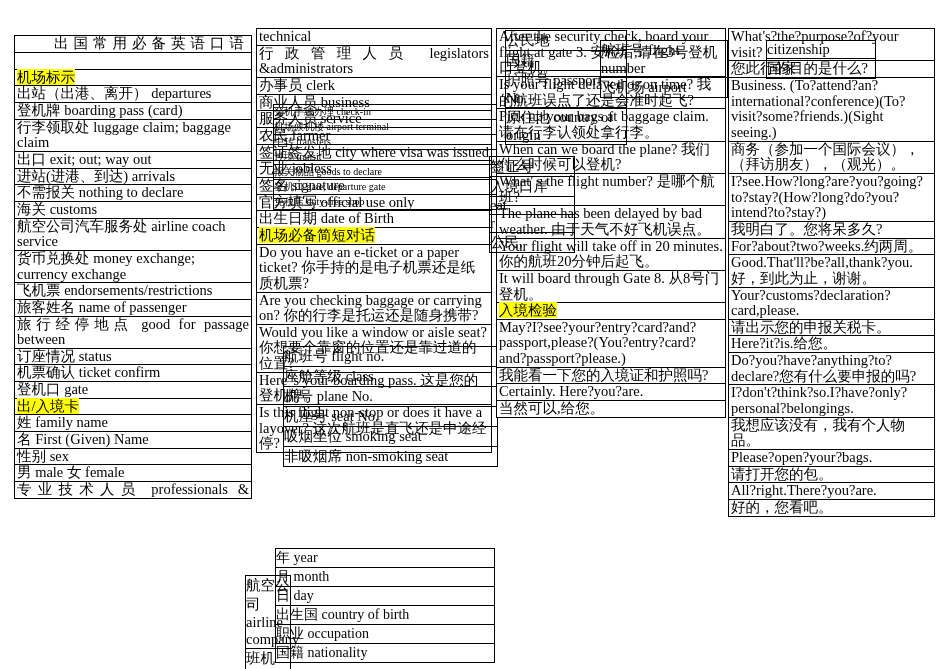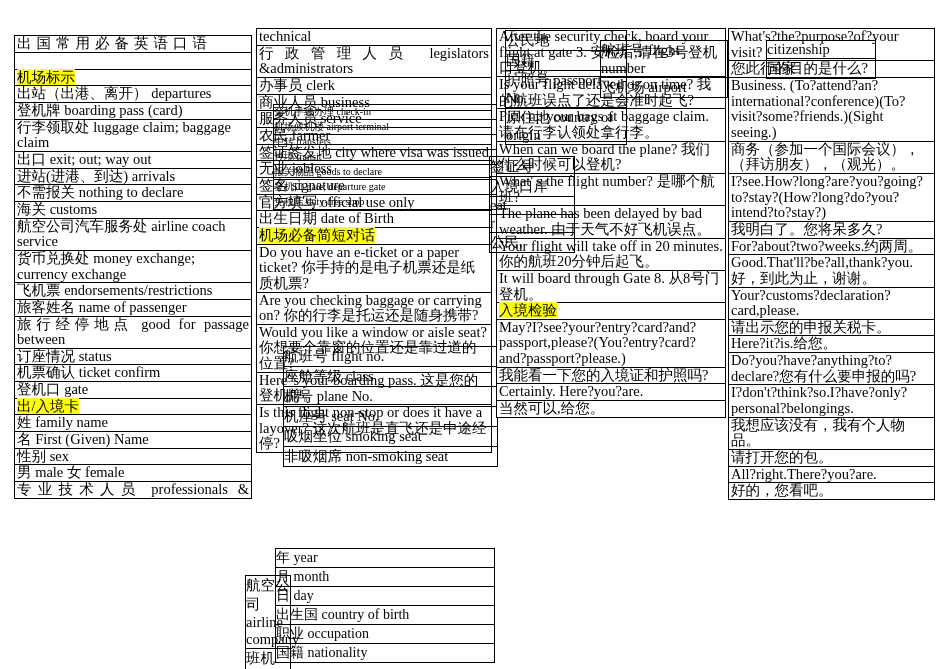--- a/index.html
+++ b/index.html
@@ -31,21 +31,21 @@
     font-size:14.5px;
     color:#000;
     white-space:normal;
     word-break:break-word;
   }
   .tbl .row:last-child{border-bottom:1px solid #000;}
   .title-row{
     color:#36c;
     letter-spacing:5px;
     font-size:15px;
-    text-align:left;
+    text-align:right;
     padding-top:5px;
     padding-bottom:5px;
   }
   .blank-row{height:17px;}
   .hl > span{background:#ffff00;}
   .justify{text-align:justify;text-align-last:justify;}
 
   
   .layer-over .row{background:transparent;}
 
@@ -193,20 +193,21 @@
     <div class="row">I?see.How?long?are?you?going?to?stay?(How?long?do?you?intend?to?stay?)</div>
     <div class="row">我明白了。您将呆多久?</div>
     <div class="row">For?about?two?weeks.约两周。</div>
     <div class="row">Good.That'll?be?all,thank?you.好，到此为止，谢谢。</div>
     <div class="row">Your?customs?declaration?card,please.</div>
     <div class="row">请出示您的申报关税卡。</div>
     <div class="row">Here?it?is.给您。</div>
     <div class="row">Do?you?have?anything?to?declare?您有什么要申报的吗?</div>
     <div class="row">I?don't?think?so.I?have?only?personal?belongings.</div>
     <div class="row">我想应该没有，我有个人物品。</div>
+    <div class="row">Please?open?your?bags.</div>
     <div class="row">请打开您的包。</div>
     <div class="row">All?right.There?you?are.</div>
     <div class="row">好的，您看吧。</div>
   </div>
 
   <div class="ov layer-over" style="left:722px;top:40px;width:110px;font-size:14.5px;padding-left:44px;">
     <div class="row">citizenship</div>
     <div class="row">国家</div>
   </div>
 

